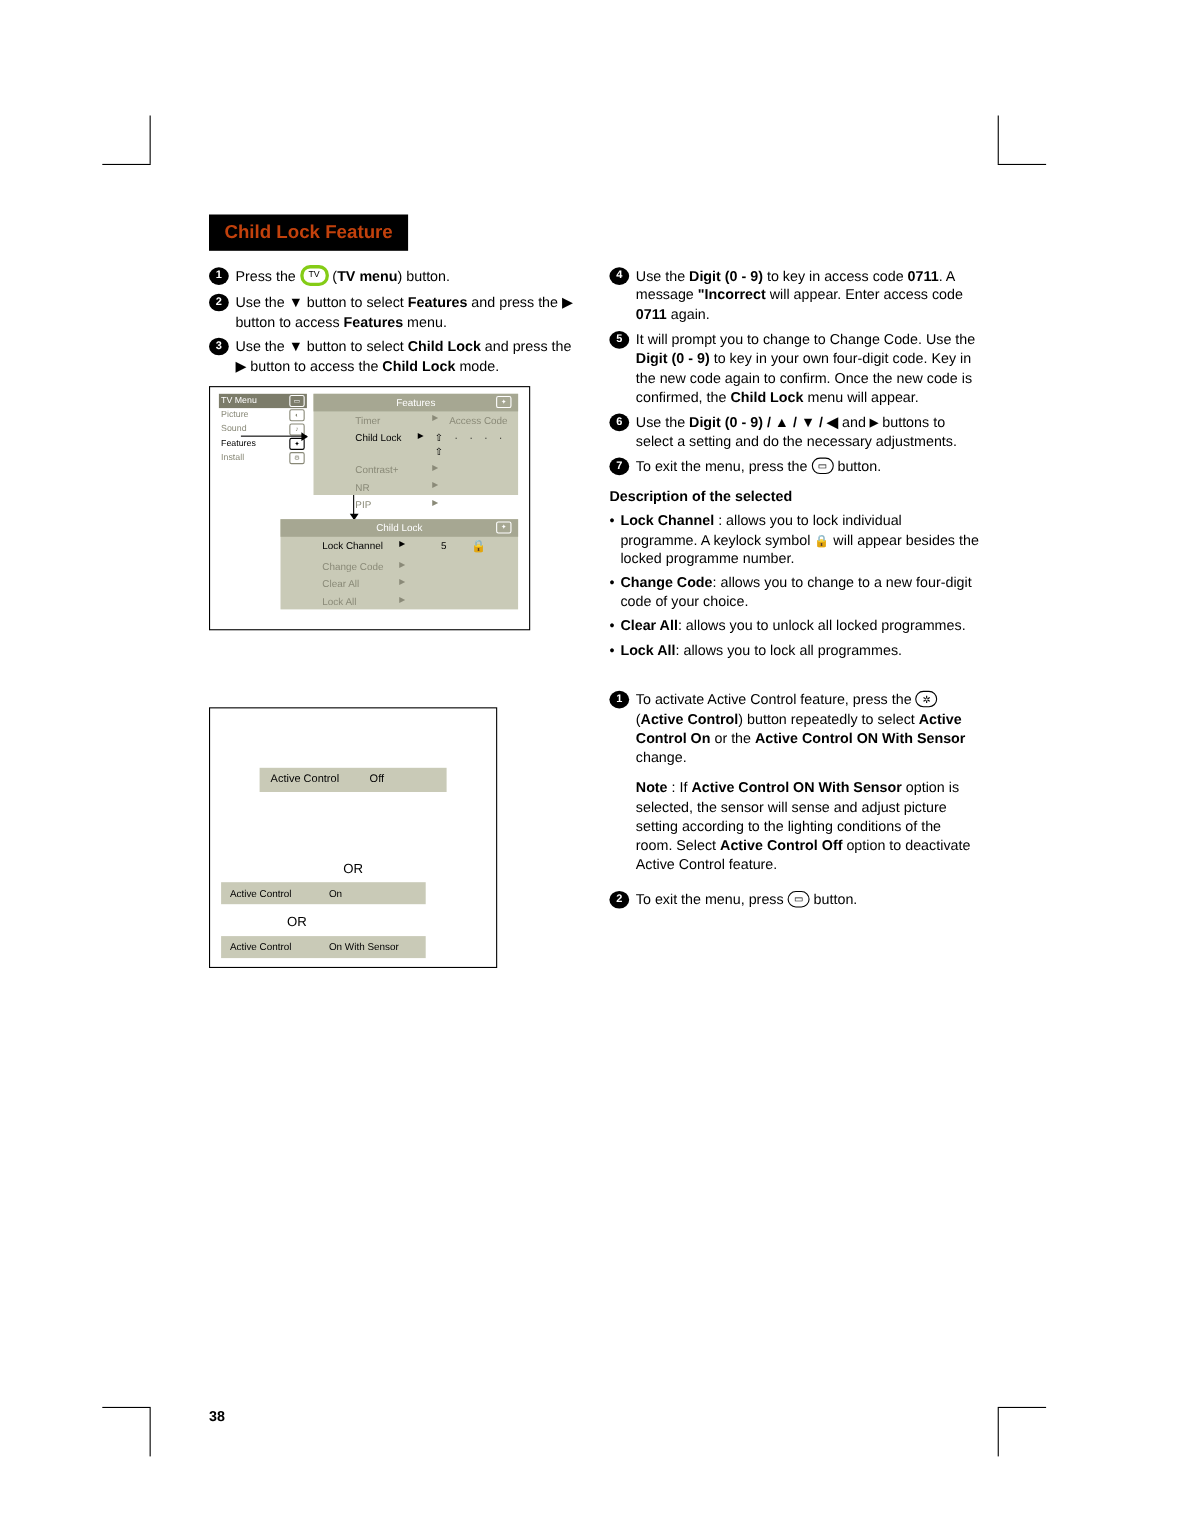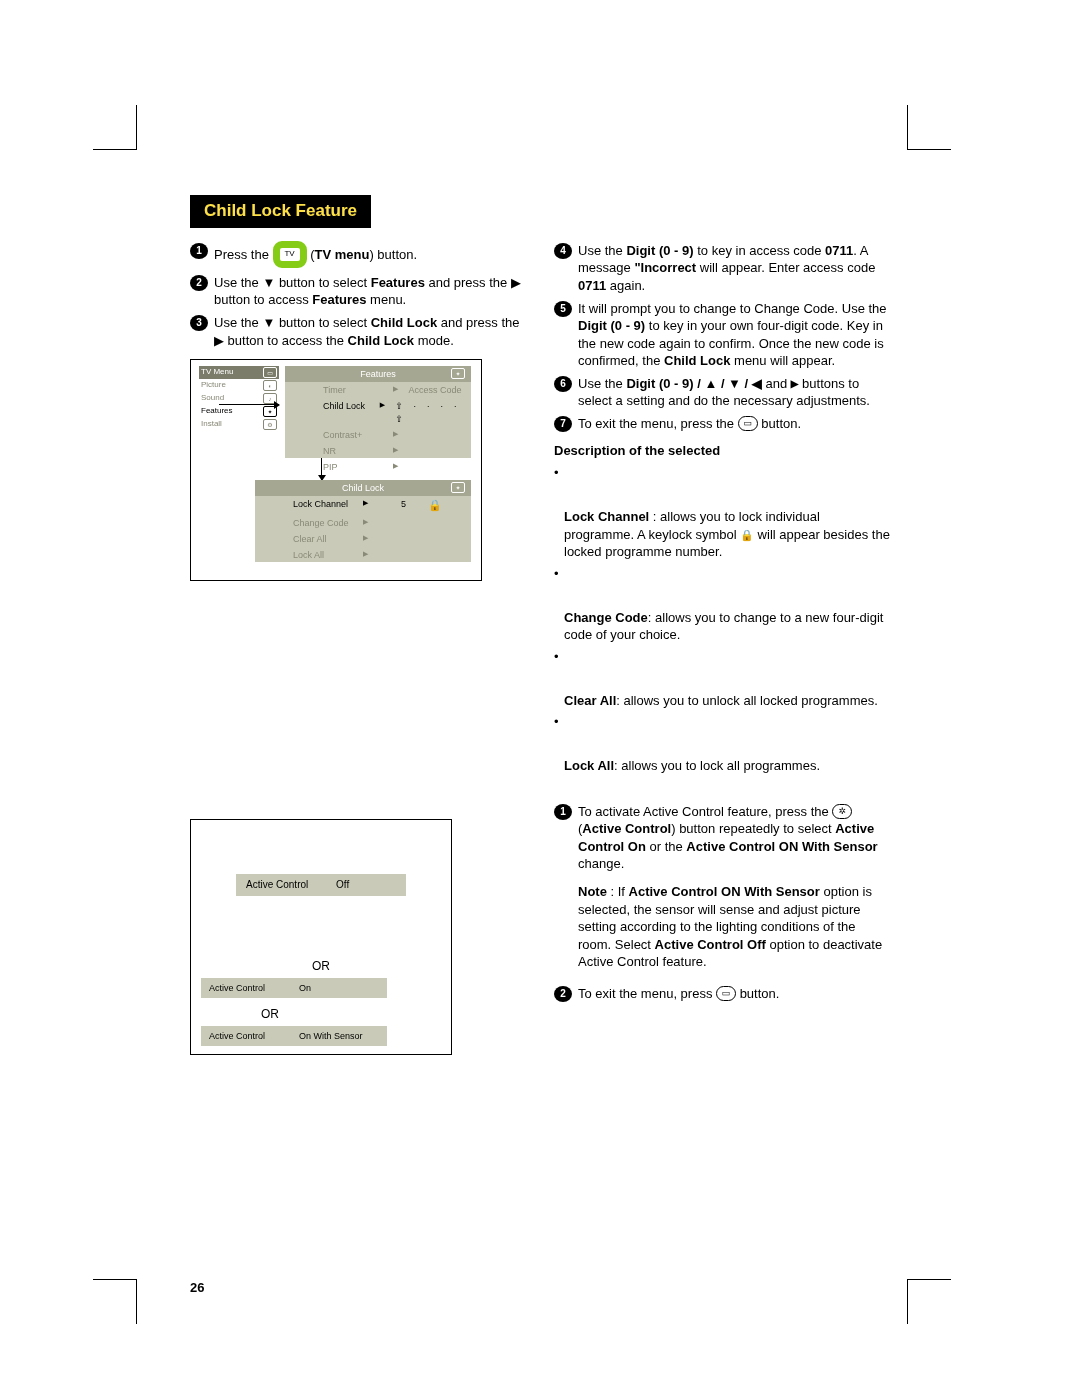--- a/index.html
+++ b/index.html
@@ -24,21 +24,21 @@
   .cm-tr-v { top: 105px; right: 172px; width: 1px; height: 44px; }
   .cm-tr-h { top: 149px; right: 129px; width: 44px; height: 1px; }
   .cm-bl-v { bottom: 73px; left: 136px; width: 1px; height: 44px; }
   .cm-bl-h { bottom: 117px; left: 93px;  width: 44px; height: 1px; }
   .cm-br-v { bottom: 73px; right: 172px; width: 1px; height: 44px; }
   .cm-br-h { bottom: 117px; right: 129px; width: 44px; height: 1px; }
 
   .section-title {
     display: inline-block;
     background: #000;
-    color: #fde047;
+    color: #c2410c;
     font-weight: bold;
     font-size: 17px;
     padding: 5px 14px;
     margin: 0 0 14px 0;
   }
   .two-col {
     display: flex;
     gap: 28px;
   }
   .col { width: 50%; }
@@ -52,38 +52,38 @@
     background: #000; color: #fff;
     font-size: 10px; font-weight: bold;
     display: inline-flex; align-items: center; justify-content: center;
     margin-right: 6px; margin-top: 1px;
   }
   .step-body { flex: 1; }
   .icon-tv {
     display: inline-flex;
     align-items: center; justify-content: center;
     width: 20px; height: 13px;
-    border: 7px solid #84cc16; border-radius: 9px;
+    border: 3px solid #84cc16; border-radius: 9px;
     font-size: 8px; vertical-align: middle;
     position: relative; top: -1px; text-align: center;
   }
   .icon-round {
     display: inline-flex;
     align-items: center; justify-content: center;
     width: 18px; height: 13px;
     border: 1px solid #000; border-radius: 9px;
     font-size: 9px; vertical-align: middle;
     position: relative; top: -1px;
   }
   .icon-lock { font-size: 11px; }
   .tri { font-size: 10px; position: relative; top: -1px; }
   .descr-head { font-weight: bold; margin-top: 10px; margin-bottom: 4px; }
   .bullet-item { display:flex; margin-bottom:4px; }
   .bullet-dot { flex:0 0 10px; }
-  .bullet-body { flex:1;margin-top:44px; }
+  .bullet-body { flex:1; }
 
   
   .diagram-box {
     border: 1px solid #000;
     width: 290px; height: 220px;
     margin-top: 10px;
     position: relative;
     background: #fff;
   }
   .menu-main {
@@ -344,14 +344,14 @@
       </p>
       <div class="step" style="margin-top:14px">
         <span class="bullet-num">2</span>
         <div class="step-body">
           <span>To exit the menu, press </span><span class="icon-round">▭</span><span> button.</span>
         </div>
       </div>
     </div>
   </div>
 
-  <div class="page-num">26</div>
+  <div class="page-num">38</div>
 </div>
 
 </body></html>

